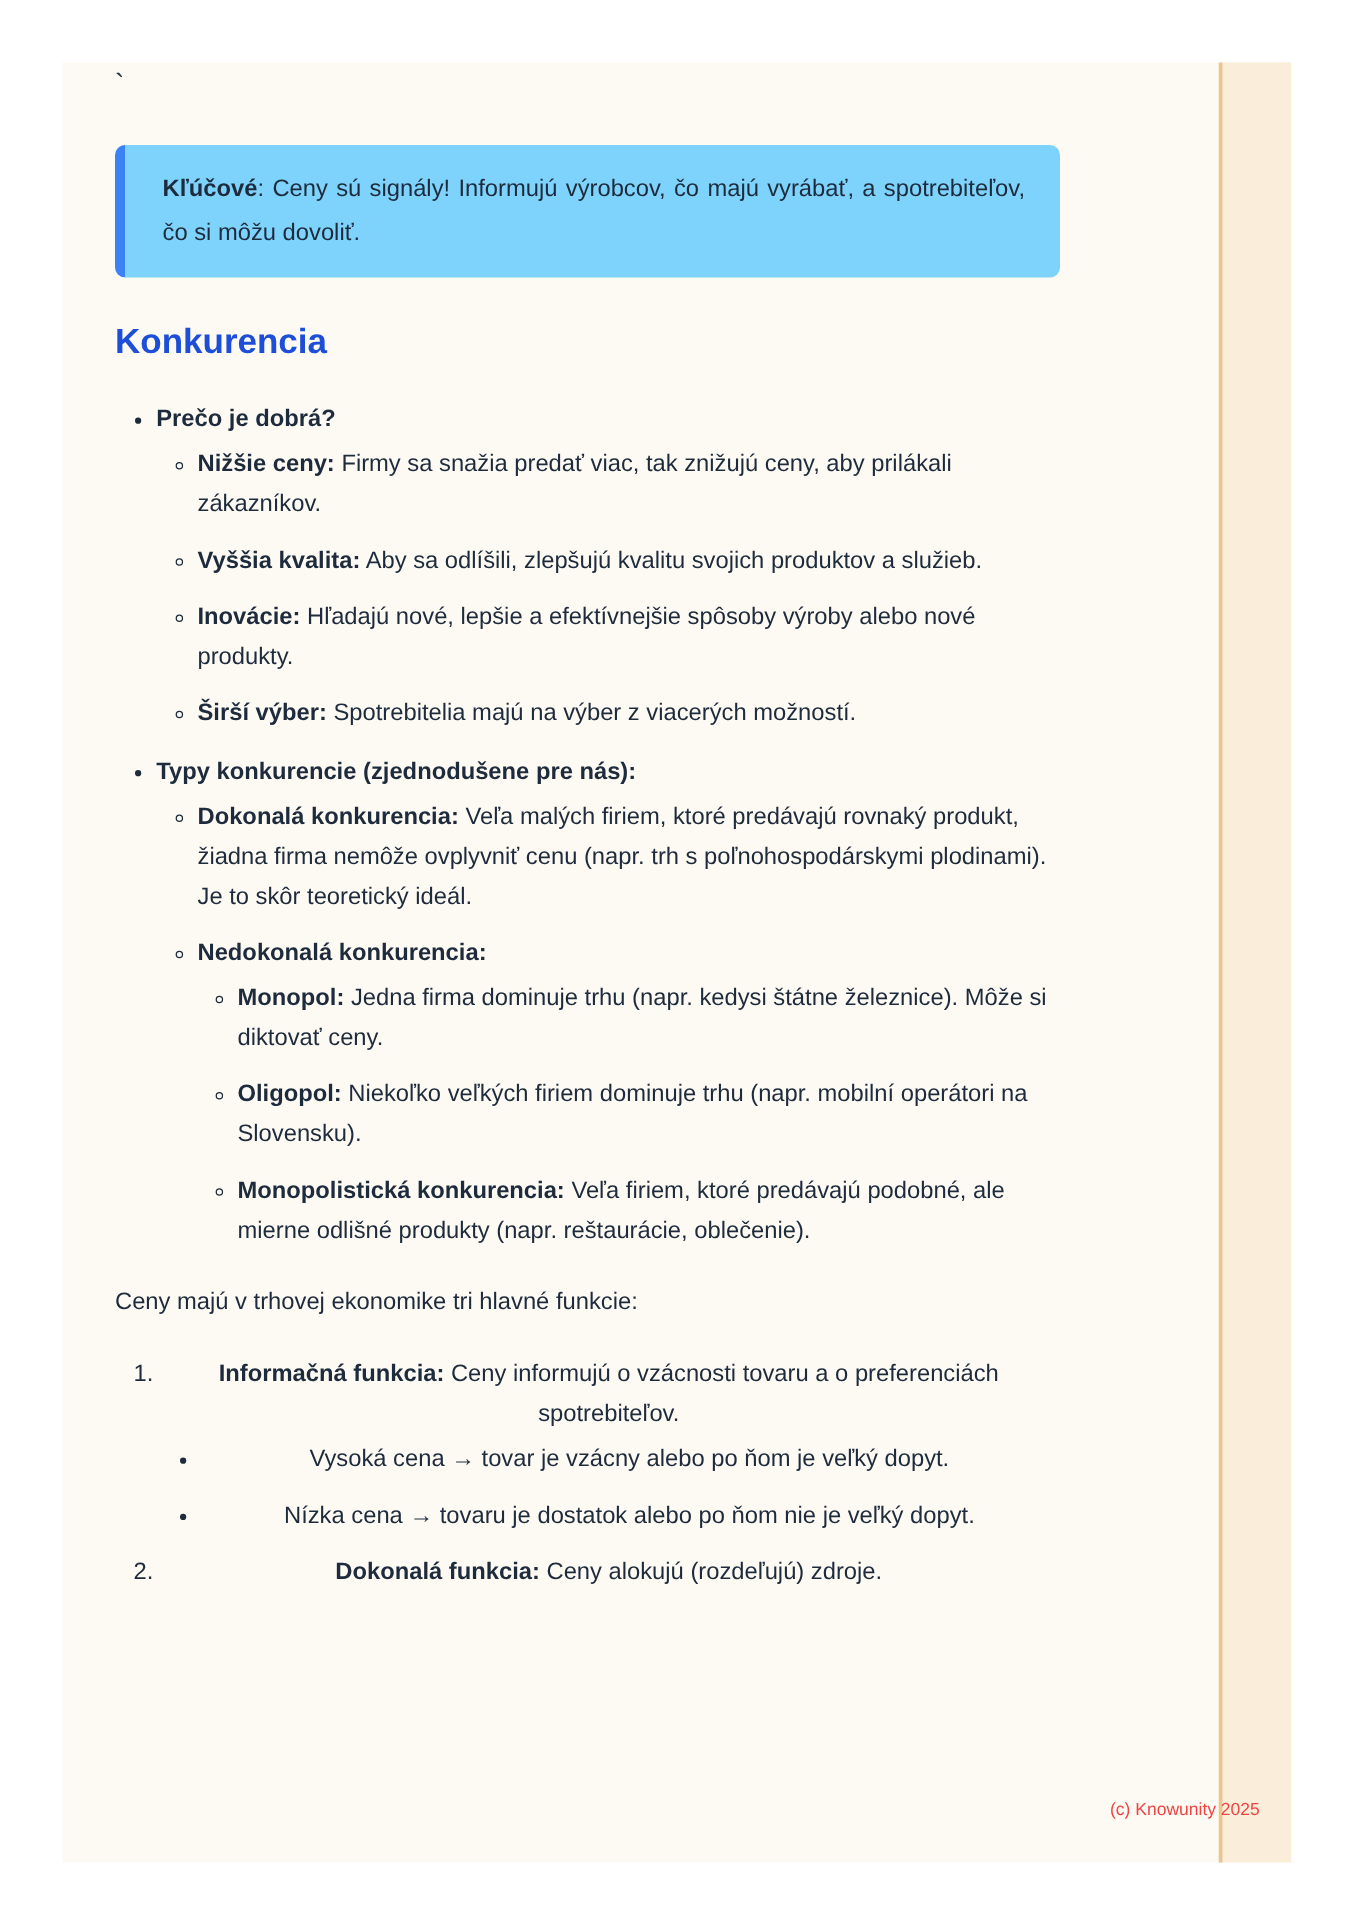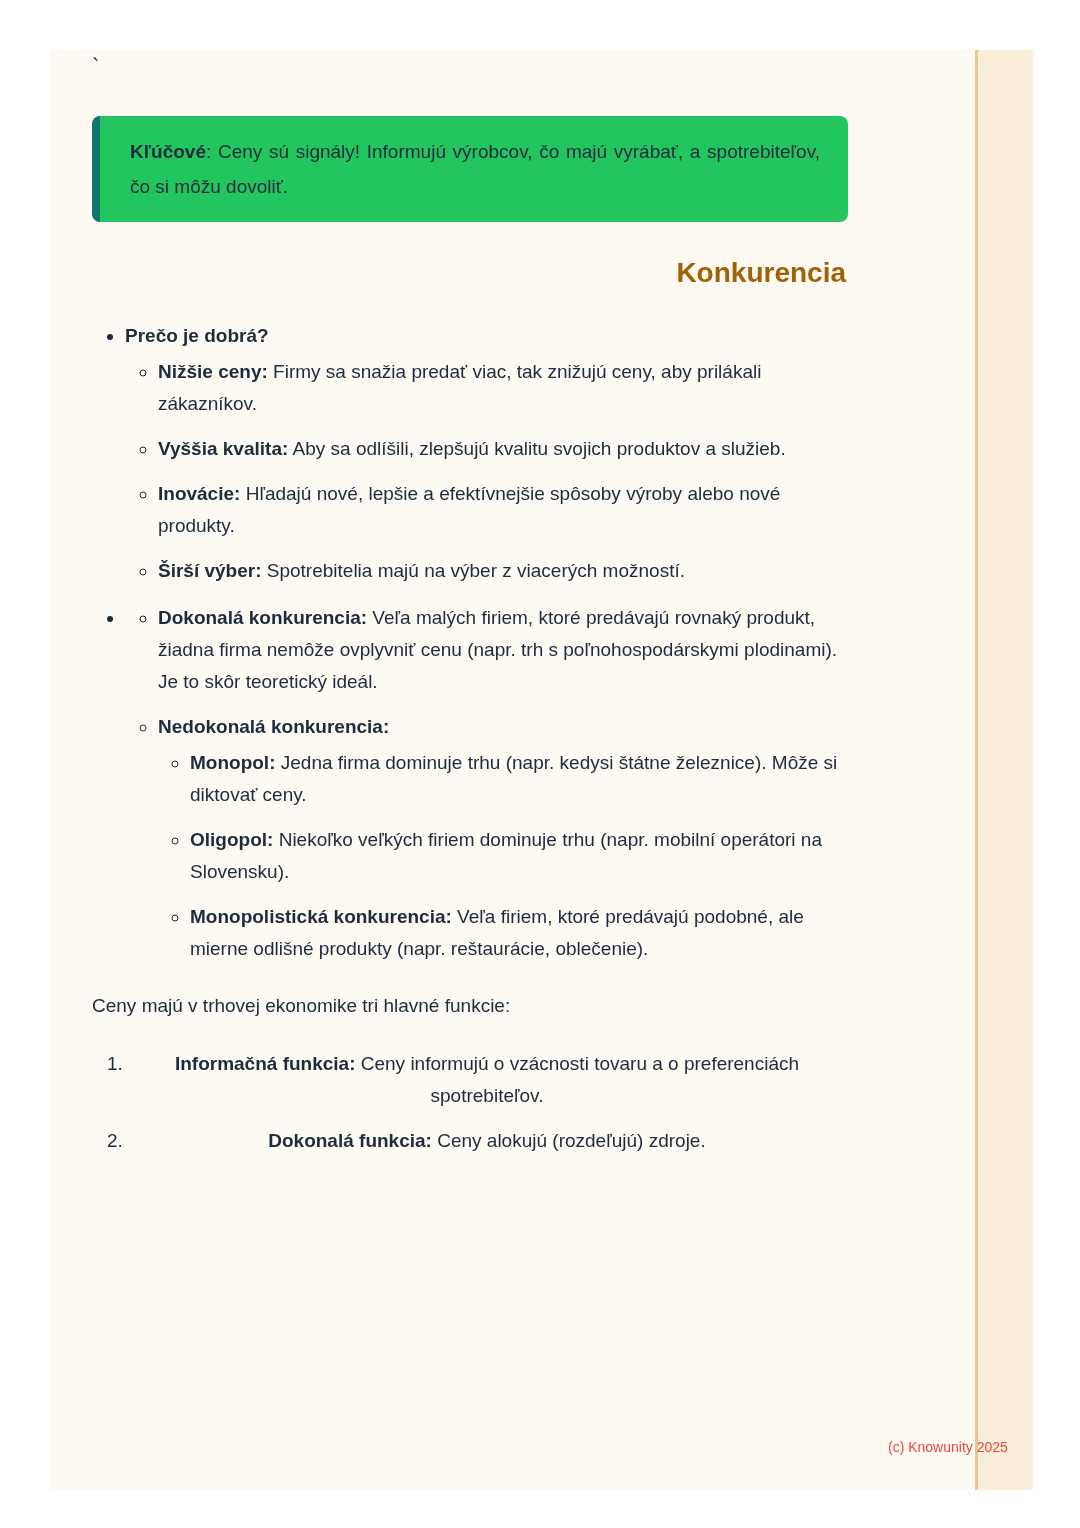--- a/index.html
+++ b/index.html
@@ -30,38 +30,37 @@
   .stray {
     position: absolute; left: 42px; top: 4px;
     font-size: 22px; color: #22303f;
   }
 
   .content { width: 754px; position: relative; }
 
   .callout {
     box-sizing: border-box;
     width: 756px;
-    background: #22c55e;
-    border-left: 8px solid #0f766e;
+    background: #7dd3fc;
+    border-left: 8px solid #3b82f6;
     border-radius: 8px;
     padding: 18px 28px 18px 30px;
     margin: 0 0 34px 0;
   }
   .callout p {
     margin: 0;
     font-size: 19px; line-height: 35px;
     text-align: justify;
   }
 
   h2 {
     margin: 0 0 30px 0;
     font-size: 28px; line-height: 34px;
     font-weight: 700;
-    color: #a16207;
-    text-align: right;
+    color: #1d4ed8;
   }
 
   .intro {
     margin: 0 0 26px 0;
     font-size: 19px; line-height: 32px;
   }
   .just { text-align: justify; }
 
   ul, ol { margin: 0; font-size: 19px; line-height: 32px; }
 
@@ -107,20 +106,21 @@
           <li>
             <span class="lead">Prečo je dobrá?</span>
             <ul class="l2">
               <li><span class="lead">Nižšie ceny:</span><span> Firmy sa snažia predať viac, tak znižujú ceny, aby prilákali zákazníkov.</span></li>
               <li><span class="lead">Vyššia kvalita:</span><span> Aby sa odlíšili, zlepšujú kvalitu svojich produktov a služieb.</span></li>
               <li><span class="lead">Inovácie:</span><span> Hľadajú nové, lepšie a efektívnejšie spôsoby výroby alebo nové produkty.</span></li>
               <li><span class="lead">Širší výber:</span><span> Spotrebitelia majú na výber z viacerých možností.</span></li>
             </ul>
           </li>
           <li>
+            <span class="lead">Typy konkurencie (zjednodušene pre nás):</span>
             <ul class="l2">
               <li><span class="lead">Dokonalá konkurencia:</span><span> Veľa malých firiem, ktoré predávajú rovnaký produkt, žiadna firma nemôže ovplyvniť cenu (napr. trh s poľnohospodárskymi plodinami). Je to skôr teoretický ideál.</span></li>
               <li>
                 <span class="lead">Nedokonalá konkurencia:</span>
                 <ul class="l3">
                   <li><span class="lead">Monopol:</span><span> Jedna firma dominuje trhu (napr. kedysi štátne železnice). Môže si diktovať ceny.</span></li>
                   <li><span class="lead">Oligopol:</span><span> Niekoľko veľkých firiem dominuje trhu (napr. mobilní operátori na Slovensku).</span></li>
                   <li><span class="lead">Monopolistická konkurencia:</span><span> Veľa firiem, ktoré predávajú podobné, ale mierne odlišné produkty (napr. reštaurácie, oblečenie).</span></li>
                 </ul>
               </li>
@@ -128,20 +128,24 @@
           </li>
         </ul>
       </section>
 
       <section>
         <p class="intro">Ceny majú v trhovej ekonomike tri hlavné funkcie:</p>
 
         <ol class="num">
           <li>
             <span class="lead">Informačná funkcia:</span><span> Ceny informujú o vzácnosti tovaru a o preferenciách spotrebiteľov.</span>
+            <ul>
+              <li>Vysoká cena → tovar je vzácny alebo po ňom je veľký dopyt.</li>
+              <li>Nízka cena → tovaru je dostatok alebo po ňom nie je veľký dopyt.</li>
+            </ul>
           </li>
           <li>
             <span class="lead">Dokonalá funkcia:</span><span> Ceny alokujú (rozdeľujú) zdroje.</span>
           </li>
         </ol>
       </section>
 
     </div>
   </div>
 

